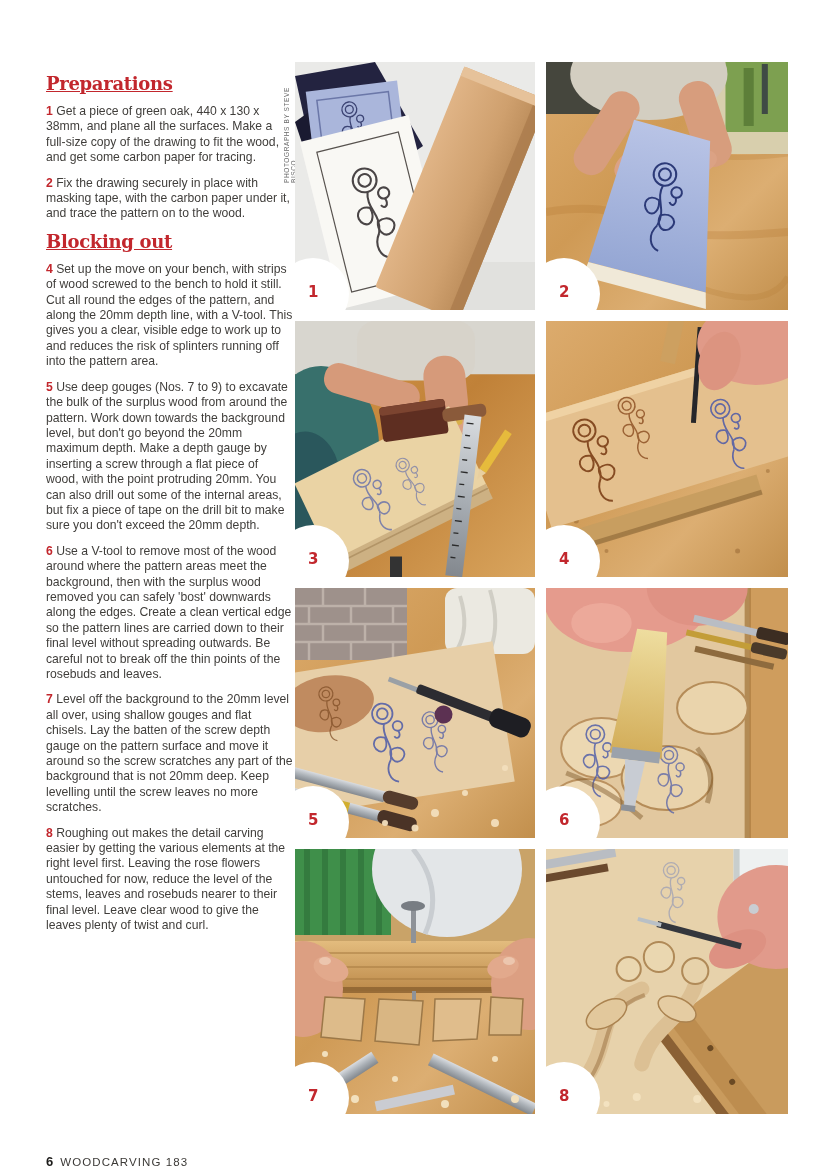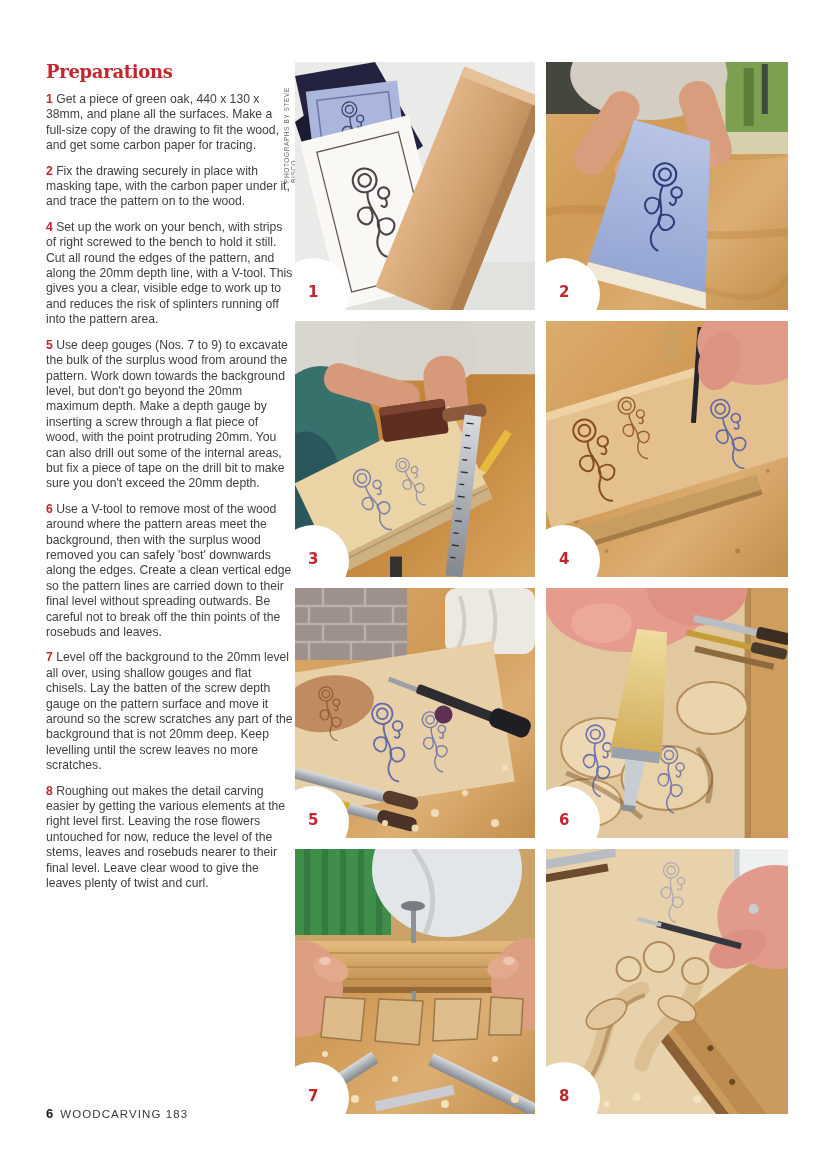--- a/index.html
+++ b/index.html
@@ -2,39 +2,39 @@
 <html><head>
 <meta charset="utf-8">
 <style>
   html,body{margin:0;padding:0;background:#fff;}
   .page{position:relative;width:827px;height:1169px;background:#ffffff;overflow:hidden;
         font-family:"Liberation Sans",sans-serif;}
   
   .textcol{position:absolute;left:46px;top:62px;width:247px;color:#403e3b;
            font-size:12.2px;line-height:15.4px;}
   .sec{font-family:"DejaVu Serif","Liberation Serif",serif;font-weight:700;color:#c2272d;
-       font-size:18px;line-height:20px;letter-spacing:-0.3px;margin:0 0 4px 0;}
+       font-size:18px;line-height:20px;letter-spacing:-0.3px;margin:12px 0 4px 0;text-decoration:underline;}
   .sec.later{margin-top:7px;}
   p.step{margin:10px 0 10px 0;}
   .n{color:#c2272d;font-weight:700;}
   
   .credit{position:absolute;left:283px;top:63px;height:120px;writing-mode:vertical-rl;
           transform:rotate(180deg);font-size:6.5px;letter-spacing:.6px;color:#6a6a6a;}
   
   .grid{position:absolute;left:295px;top:62px;width:493px;display:grid;
         grid-template-columns:240px 242px;grid-template-rows:248px 256px 250px 265px;
         column-gap:11px;row-gap:11px;}
   figure.photo{margin:0;position:relative;overflow:hidden;background:#d8b084;}
   svg.art{position:absolute;left:0;top:0;width:100%;height:100%;display:block;}
   .badge{position:absolute;left:-18px;bottom:-20px;width:72px;height:72px;
          background:#fff;border-radius:50%;}
   .pnum{position:absolute;left:13px;bottom:9px;color:#c2272d;font-weight:700;
         font-size:15px;font-family:"DejaVu Sans","Liberation Sans",sans-serif;}
   
-  .footer{position:absolute;left:46px;top:1104px;color:#2e2c2a;}
+  .footer{position:absolute;left:46px;top:1152px;color:#2e2c2a;}
   .fnum{font-weight:700;font-size:13px;color:#1d1c1a;}
   .fmag{font-size:11.5px;letter-spacing:1.1px;color:#3c3a37;margin-left:7px;}
 </style>
 </head>
 <body>
 
 <svg style="position:absolute;width:0;height:0" aria-hidden="true">
   <defs>
     <linearGradient id="ply" x1="0" y1="0" x2="1" y2="1">
       <stop offset="0" stop-color="#dcab6d"></stop>
@@ -84,21 +84,22 @@
   </defs>
 </svg>
 
 <div class="page">
 
   <div class="textcol">
     <h2 class="sec">Preparations</h2>
     <p class="step"><span class="n">1</span> <span>Get a piece of green oak, 440 x 130 x 38mm, and plane all the surfaces. Make a full-size copy of the drawing to fit the wood, and get some carbon paper for tracing.</span></p>
     <p class="step"><span class="n">2</span> <span>Fix the drawing securely in place with masking tape, with the carbon paper under it, and trace the pattern on to the wood.</span></p>
 
-    <p class="step"><span class="n">4</span> <span>Set up the work on your bench, with strips of right screwed to the bench to hold it still. Cut all round the edges of the pattern, and along the 20mm depth line, with a V-tool. This gives you a clear, visible edge to work up to and reduces the risk of splinters running off into the pattern area.</span></p>
+    <h2 class="sec later">Blocking out</h2>
+    <p class="step"><span class="n">4</span> <span>Set up the move on your bench, with strips of wood screwed to the bench to hold it still. Cut all round the edges of the pattern, and along the 20mm depth line, with a V-tool. This gives you a clear, visible edge to work up to and reduces the risk of splinters running off into the pattern area.</span></p>
     <p class="step"><span class="n">5</span> <span>Use deep gouges (Nos. 7 to 9) to excavate the bulk of the surplus wood from around the pattern. Work down towards the background level, but don't go beyond the 20mm maximum depth. Make a depth gauge by inserting a screw through a flat piece of wood, with the point protruding 20mm. You can also drill out some of the internal areas, but fix a piece of tape on the drill bit to make sure you don't exceed the 20mm depth.</span></p>
     <p class="step"><span class="n">6</span> <span>Use a V-tool to remove most of the wood around where the pattern areas meet the background, then with the surplus wood removed you can safely 'bost' downwards along the edges. Create a clean vertical edge so the pattern lines are carried down to their final level without spreading outwards. Be careful not to break off the thin points of the rosebuds and leaves.</span></p>
     <p class="step"><span class="n">7</span> <span>Level off the background to the 20mm level all over, using shallow gouges and flat chisels. Lay the batten of the screw depth gauge on the pattern surface and move it around so the screw scratches any part of the background that is not 20mm deep. Keep levelling until the screw leaves no more scratches.</span></p>
 
     <p class="step"><span class="n">8</span> <span>Roughing out makes the detail carving easier by getting the various elements at the right level first. Leaving the rose flowers untouched for now, reduce the level of the stems, leaves and rosebuds nearer to their final level. Leave clear wood to give the leaves plenty of twist and curl.</span></p>
   </div>
 
   <div class="credit">PHOTOGRAPHS BY STEVE BISCO</div>
 
   <div class="grid">

